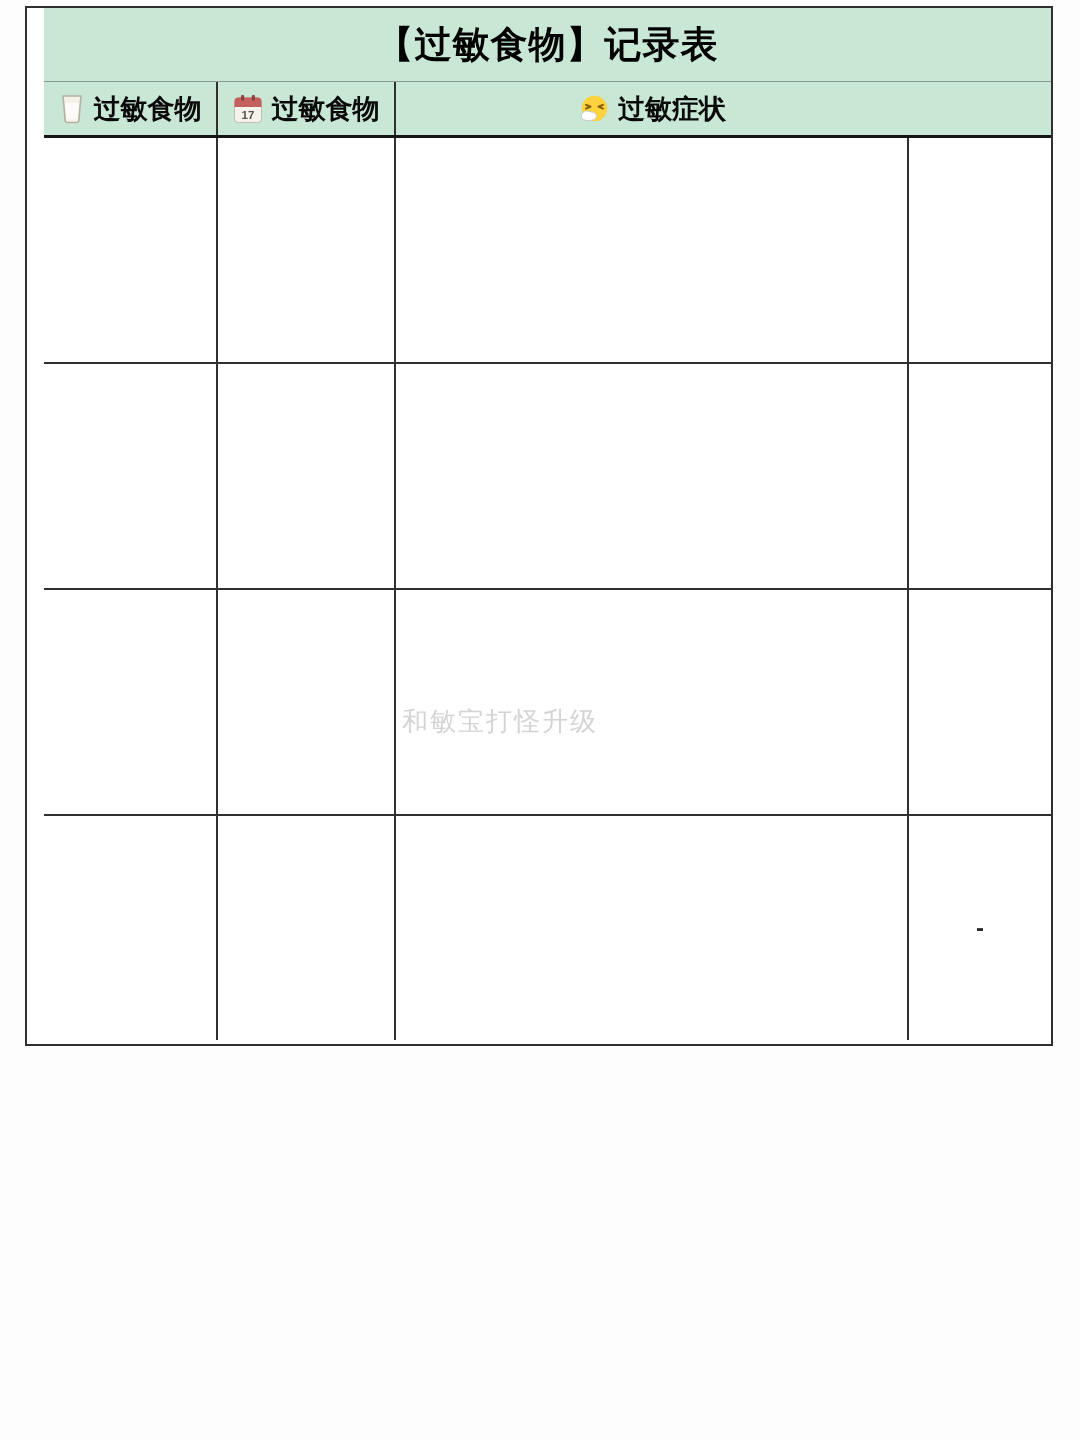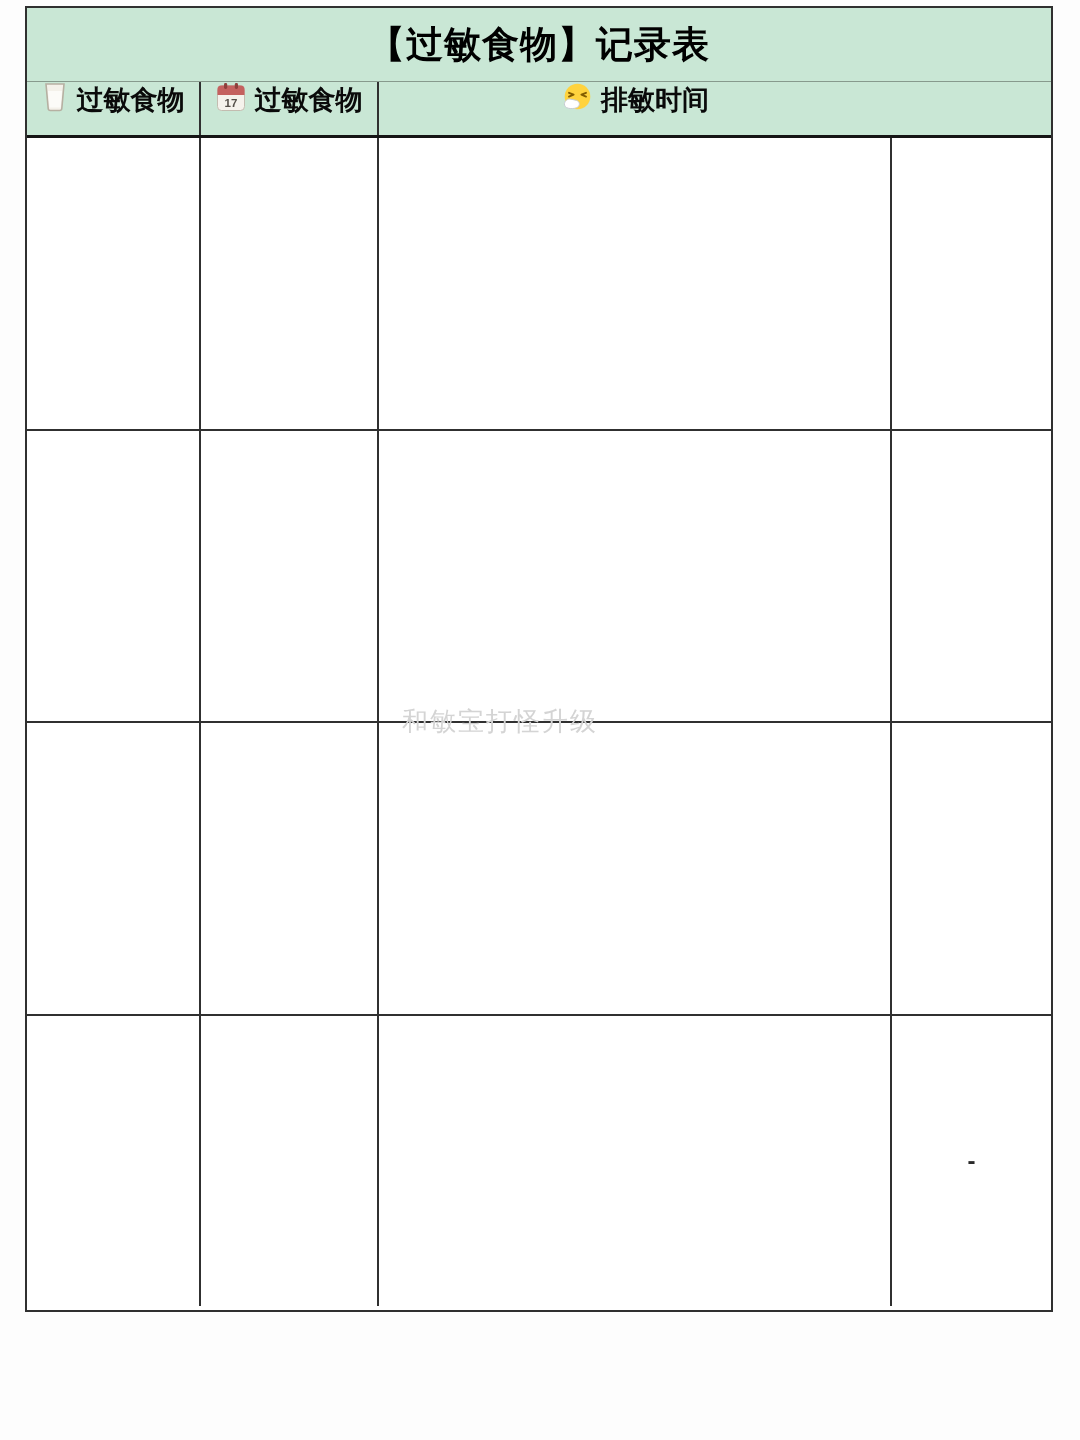--- a/index.html
+++ b/index.html
@@ -1,32 +1,32 @@
 <!DOCTYPE html>
 <html style="--header-bg: #c9e7d5; --border: #303030; --watermark: #d4d4d4;"><head>
 <meta charset="utf-8">
 <style>
   * { margin:0; padding:0; box-sizing:border-box; }
   html,body { width:1080px; height:1440px; background:#fdfdfd; overflow:hidden;
               font-family:"Liberation Sans","DejaVu Sans",sans-serif; }
 
-  .sheet { position:absolute; left:25px; top:6px; width:1028px; height:1306px;
-           background:#ffffff; border:2px solid var(--border,#303030); }
+  .sheet { position:absolute; left:25px; top:6px; width:1028px; height:1040px;
+           background:#ffffff; border:2px solid var(--border,#303030);padding-left:17px; }
 
   
   .title-bar { height:74px; background:var(--header-bg,#c9e7d5);
                border-bottom:1px solid #879a8d;
                display:flex; align-items:center; justify-content:center; }
   .title-bar span { font-size:37px; font-weight:bold; color:#000; letter-spacing:1px; }
 
   
   .header-row { height:56px; background:var(--header-bg,#c9e7d5);
                 border-bottom:3px solid #151515;
                 display:grid; grid-template-columns:174px 178px 513px 1fr; }
-  .header-cell { display:flex; align-items:flex-start; justify-content:center; gap:9px;
+  .header-cell { display:flex; align-items:center; justify-content:center; gap:9px;
                  font-size:27px; font-weight:bold; color:#0a0a0a;
                  border-right:2px solid var(--border,#303030); overflow:hidden; }
   .header-cell:last-child { border-right:none; }
   .icon { display:inline-flex; flex:0 0 auto; }
 
   
   .body { display:flex; flex-direction:column; height:calc(100% - 74px - 1px - 56px - 3px); }
   .group { flex:1; display:grid; grid-template-columns:174px 178px 513px 1fr; }
   .group + .group { border-top:2px solid var(--border,#303030); }
   .gcell { border-right:2px solid var(--border,#303030);
@@ -78,21 +78,21 @@
     </div>
     <div class="header-cell">
       <span class="icon">
         <svg width="30" height="30" viewBox="0 0 30 30">
           <circle cx="15.5" cy="14.5" r="12.8" fill="#ffd33e"></circle>
           <path d="M7 10.8 l4.6 1.9 -4.6 1.9" stroke="#835c00" stroke-width="1.9" fill="none" stroke-linecap="round" stroke-linejoin="round"></path>
           <path d="M24 10.8 l-4.6 1.9 4.6 1.9" stroke="#835c00" stroke-width="1.9" fill="none" stroke-linecap="round" stroke-linejoin="round"></path>
           <path d="M2.5 23 c-0.5 -4 3 -6.5 6.5 -5.8 l5.5 1.2 c3.3 0.9 3.8 4.8 1.3 6.6 c-3.2 2.4 -12.6 2.4 -13.3 -2 Z" fill="#ffffff" stroke="#c7ccd2" stroke-width="1"></path>
         </svg>
       </span>
-      <span>排敏时间</span>
+      <span>过敏症状</span>
     </div>
   </div>
 
   <div class="body">
 
     <div class="group">
       <div class="gcell"></div>
       <div class="gcell time-col">
         <div class="time-subcell"></div>
         <div class="time-subcell"></div>

